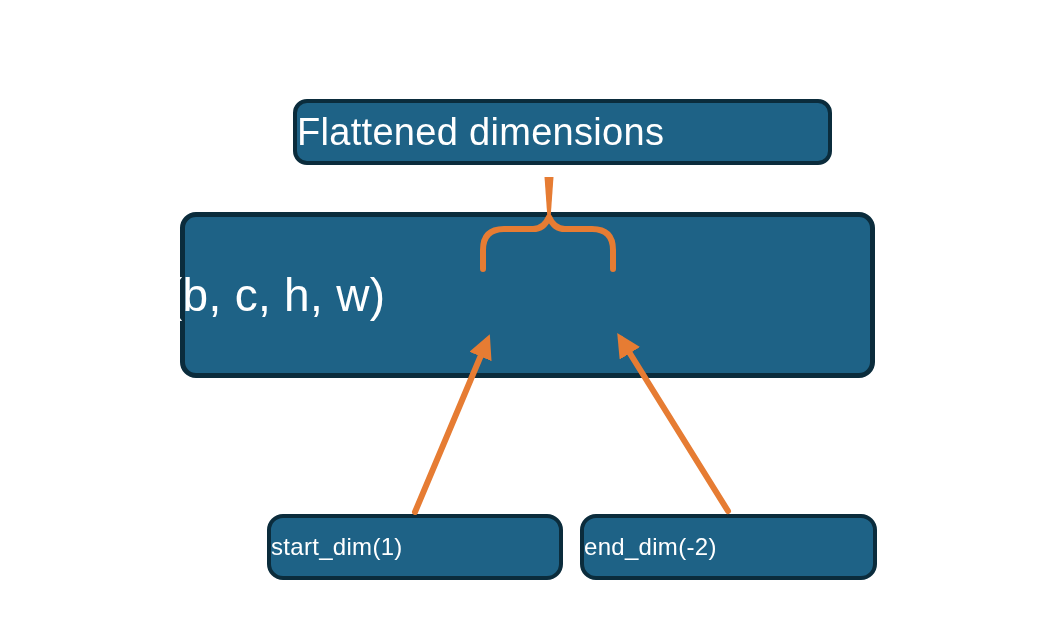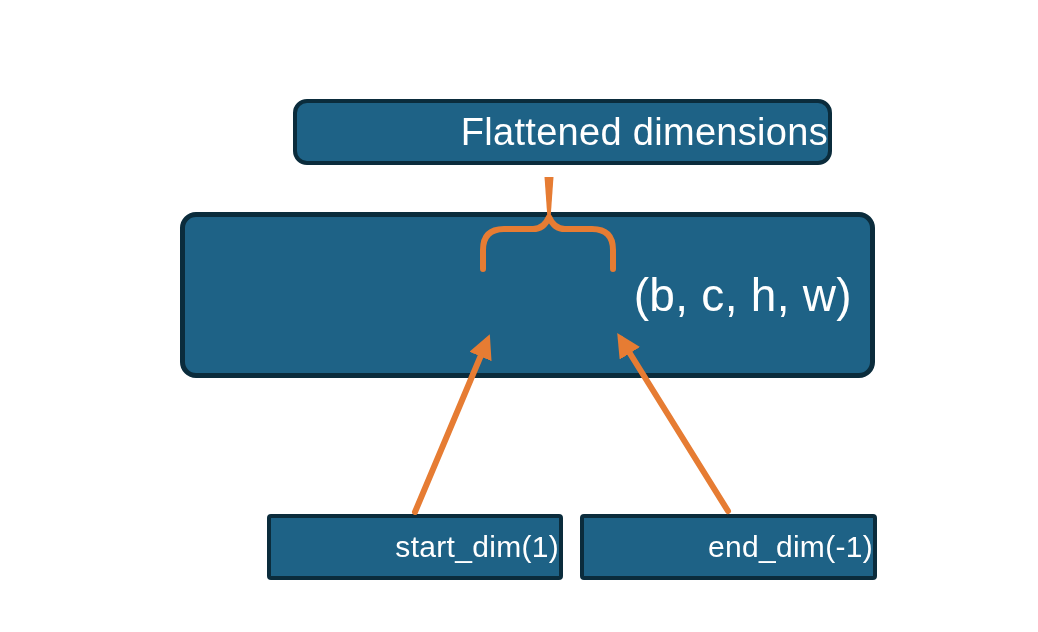--- a/index.html
+++ b/index.html
@@ -22,42 +22,42 @@
     height: 632px;
     background: var(--background);
   }
   .node {
     position: absolute;
     background: var(--node-fill);
     border: 4px solid var(--node-border);
     color: var(--text);
     display: flex;
     align-items: center;
-    justify-content: flex-end;
+    justify-content: flex-start;
     letter-spacing: 0.3px;
   }
   .node-top {
     left: 293px; top: 99px;
     width: 539px; height: 66px;
     border-radius: 14px;
     font-size: 38px;
   }
   .node-main {
     left: 180px; top: 212px;
     width: 695px; height: 166px;
     border-radius: 16px;
     border-width: 5px;
     font-size: 46px;
   }
   .node-main .label { transform: translateX(-18px); }
   .node-bottom {
     top: 514px;
     height: 66px;
-    border-radius: 4px;
-    font-size: 30px;
+    border-radius: 16px;
+    font-size: 24px;
   }
   .node-start { left: 267px; width: 296px; }
   .node-end   { left: 580px; width: 297px; }
   .overlay {
     position: absolute;
     left: 0; top: 0;
     width: 1038px; height: 632px;
     pointer-events: none;
   }
   .accent-stroke { stroke: var(--accent); fill: none; }
@@ -74,21 +74,21 @@
 
   <div class="node node-main">
     <span class="label">(b, c, h, w)</span>
   </div>
 
   <div class="node node-bottom node-start">
     <span class="label">start_dim(1)</span>
   </div>
 
   <div class="node node-bottom node-end">
-    <span class="label">end_dim(-1)</span>
+    <span class="label">end_dim(-2)</span>
   </div>
 
   <svg class="overlay" width="1038" height="632" viewBox="0 0 1038 632" xmlns="http://www.w3.org/2000/svg">
     <defs>
       <marker id="arrowhead" viewBox="0 0 10 10" refX="7" refY="5" markerWidth="4" markerHeight="4" orient="auto">
         <path class="accent-fill" d="M 0 0 L 10 5 L 0 10 z"></path>
       </marker>
     </defs>
 
     <polygon class="accent-fill" points="544.5,177 553.5,177 550.5,219 547.5,219"></polygon>

